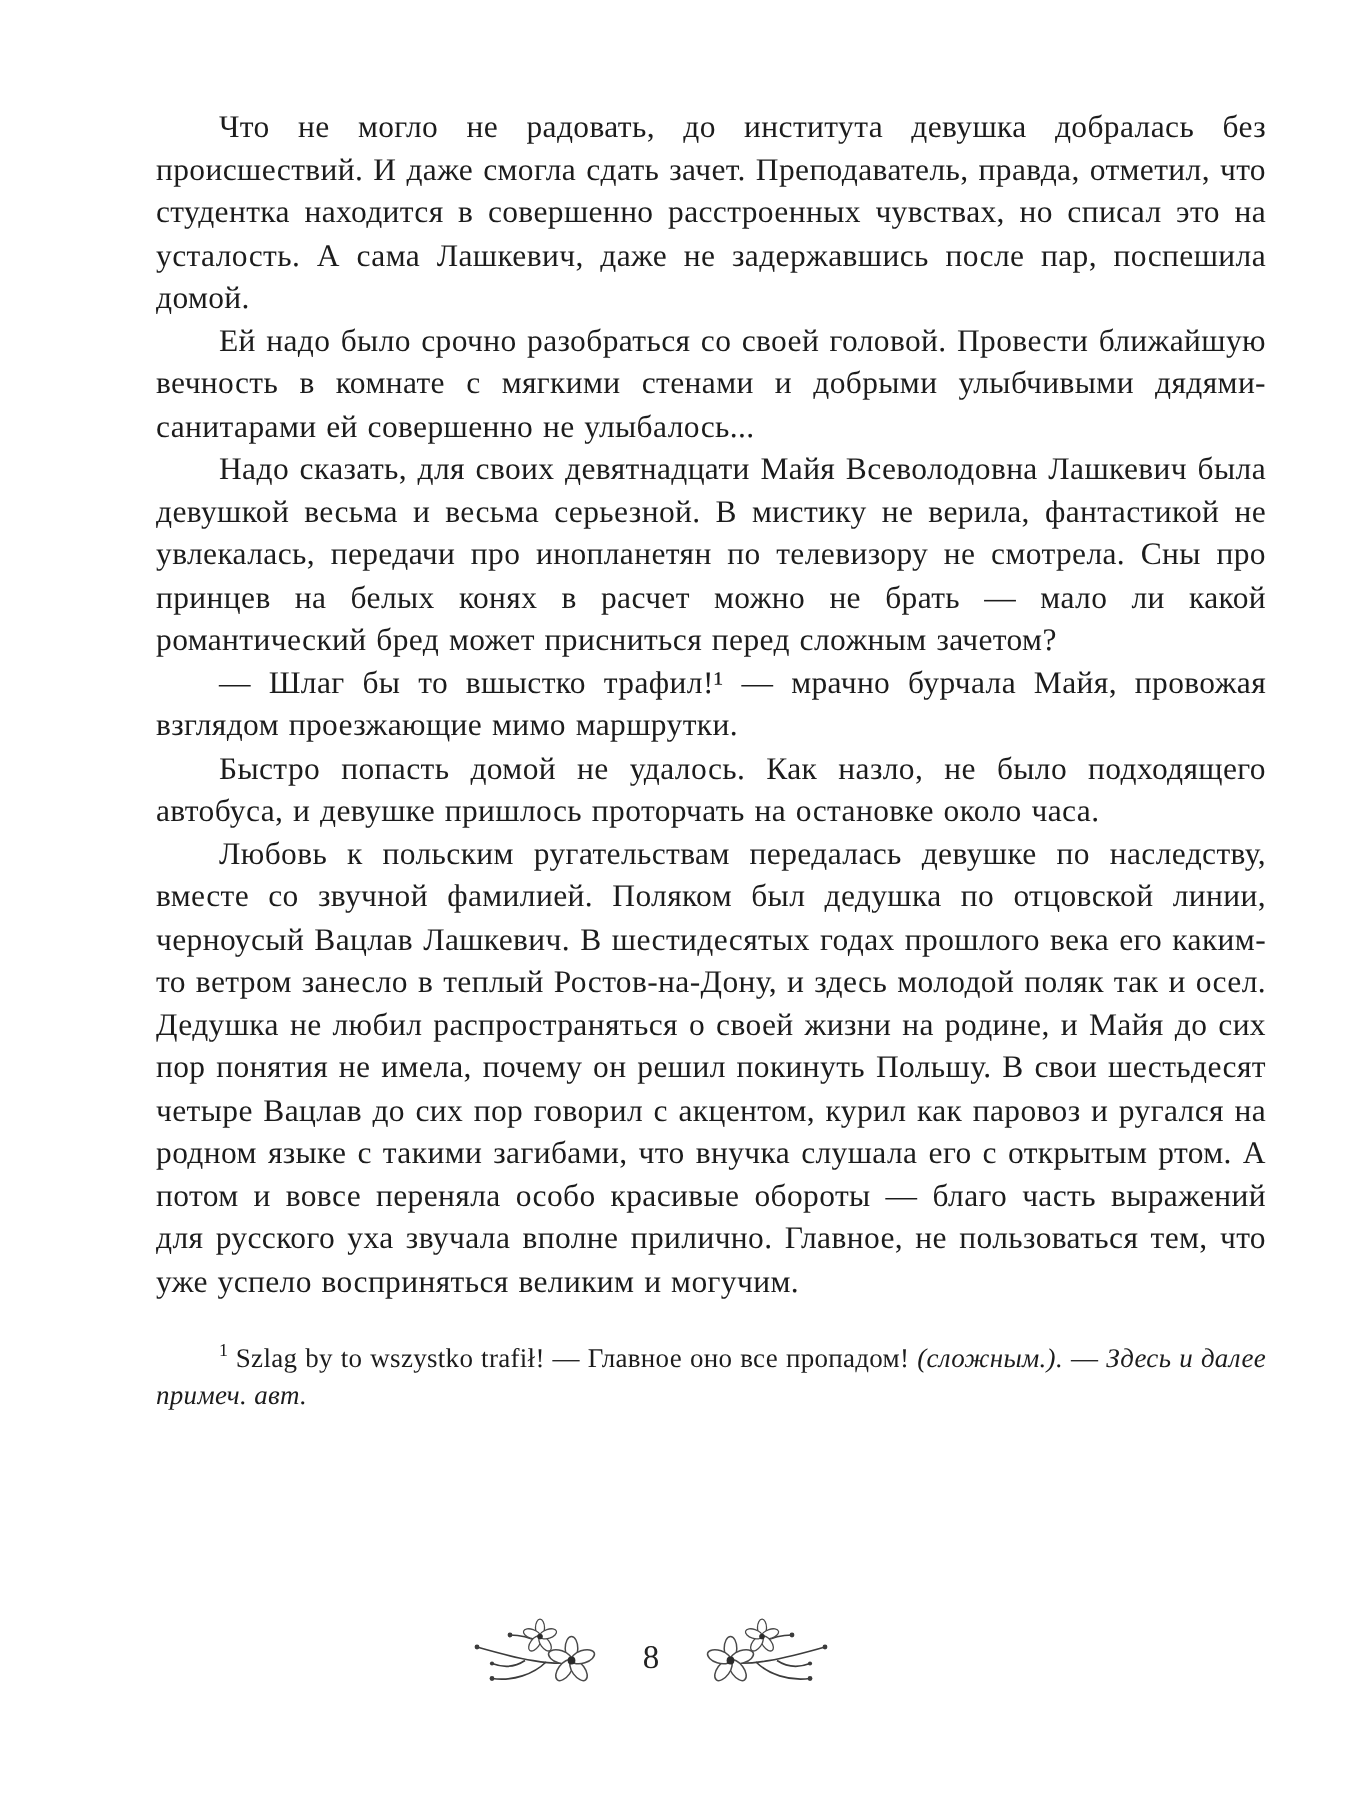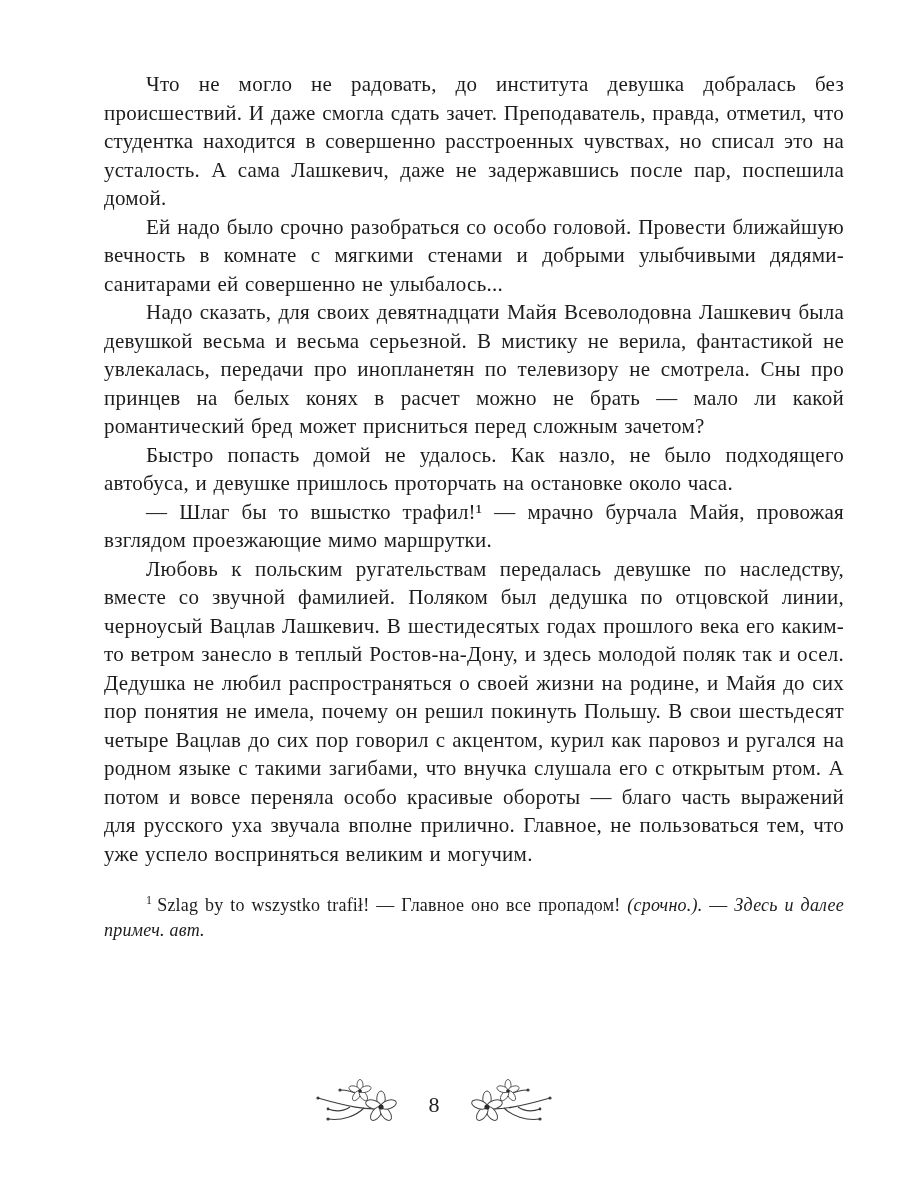--- a/index.html
+++ b/index.html
@@ -60,29 +60,29 @@
   .ornament svg { display: block; width: 100%; height: 100%; }
   .ornament.left svg { transform: scaleX(-1); }
 </style>
 </head>
 <body>
 
 <div class="page">
 
   <div class="body-text">
     <p class="para">Что не могло не радовать, до института девушка добралась без происшествий. И даже смогла сдать зачет. Преподаватель, правда, отметил, что студентка находится в совершенно расстроенных чувствах, но списал это на усталость. А сама Лашкевич, даже не задержавшись после пар, поспешила домой.</p>
-    <p class="para">Ей надо было срочно разобраться со особо головой. Провести ближайшую вечность в комнате с мягкими стенами и добрыми улыбчивыми дядями-санитарами ей совершенно не улыбалось...</p>
+    <p class="para">Ей надо было срочно разобраться со своей головой. Провести ближайшую вечность в комнате с мягкими стенами и добрыми улыбчивыми дядями-санитарами ей совершенно не улыбалось...</p>
     <p class="para">Надо сказать, для своих девятнадцати Майя Всеволодовна Лашкевич была девушкой весьма и весьма серьезной. В мистику не верила, фантастикой не увлекалась, передачи про инопланетян по телевизору не смотрела. Сны про принцев на белых конях в расчет можно не брать — мало ли какой романтический бред может присниться перед сложным зачетом?</p>
+    <p class="para">— Шлаг бы то вшыстко трафил!¹ — мрачно бурчала Майя, провожая взглядом проезжающие мимо маршрутки.</p>
     <p class="para">Быстро попасть домой не удалось. Как назло, не было подходящего автобуса, и девушке пришлось проторчать на остановке около часа.</p>
-    <p class="para">— Шлаг бы то вшыстко трафил!¹ — мрачно бурчала Майя, провожая взглядом проезжающие мимо маршрутки.</p>
     <p class="para">Любовь к польским ругательствам передалась девушке по наследству, вместе со звучной фамилией. Поляком был дедушка по отцовской линии, черноусый Вацлав Лашкевич. В шестидесятых годах прошлого века его каким-то ветром занесло в теплый Ростов-на-Дону, и здесь молодой поляк так и осел. Дедушка не любил распространяться о своей жизни на родине, и Майя до сих пор понятия не имела, почему он решил покинуть Польшу. В свои шестьдесят четыре Вацлав до сих пор говорил с акцентом, курил как паровоз и ругался на родном языке с такими загибами, что внучка слушала его с открытым ртом. А потом и вовсе переняла особо красивые обороты — благо часть выражений для русского уха звучала вполне прилично. Главное, не пользоваться тем, что уже успело восприняться великим и могучим.</p>
   </div>
 
   <div class="footnote">
-    <sup class="fn-marker">1</sup><span>Szlag by to wszystko trafił! — Главное оно все пропадом! </span><span class="it">(срочно.).</span><span> — </span><span class="it">Здесь и далее примеч. авт.</span>
+    <sup class="fn-marker">1</sup><span>Szlag by to wszystko trafił! — Главное оно все пропадом! </span><span class="it">(сложным.).</span><span> — </span><span class="it">Здесь и далее примеч. авт.</span>
   </div>
 
   <div class="footer">
 
     <span class="ornament left">
       <svg viewBox="0 0 84 54" aria-hidden="true">
         <g fill="none" stroke="#3c3c3c" stroke-width="1.1">
           <path d="M14 30 C 30 33, 52 28, 80 20"></path>
           <path d="M34 30 C 42 38, 56 43, 70 41"></path>
           <path d="M26 29 C 32 19, 44 12, 58 12"></path>

